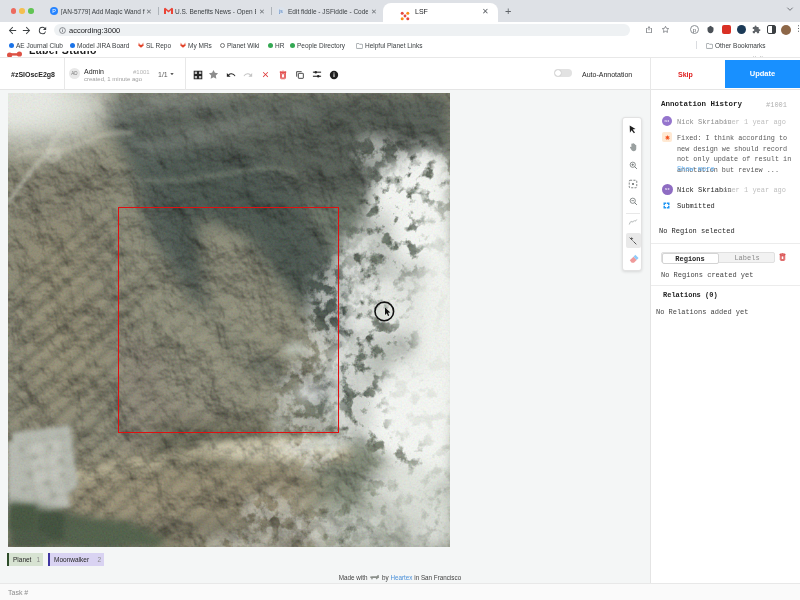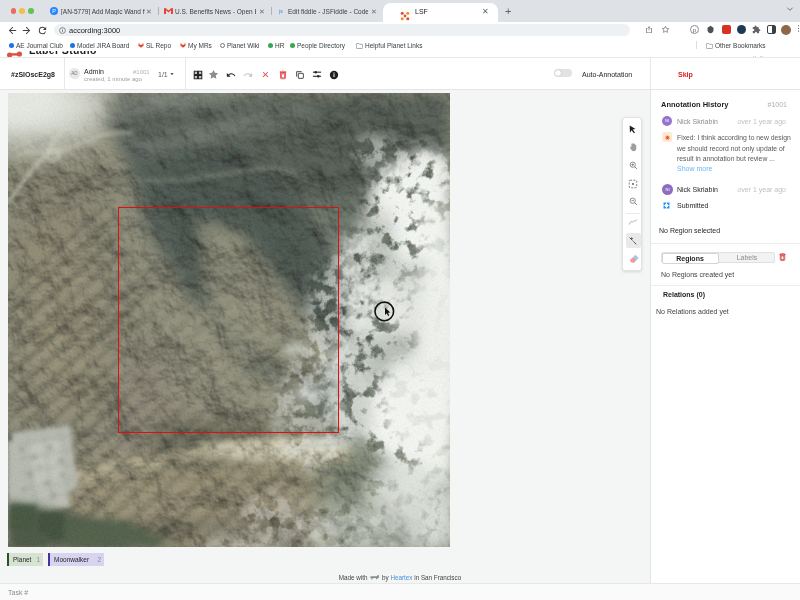--- a/index.html
+++ b/index.html
@@ -23,21 +23,21 @@
   #bookmarks { position:absolute; left:0; top:39px; width:800px; height:12px; background:#fff; font-size:6.5px; color:#3c4043; }
   .bm { position:absolute; top:2.5px; white-space:nowrap; }
   .bmdot { display:inline-block; width:5px; height:5px; border-radius:50%; vertical-align:-0.5px; margin-right:2px; }
 
   
   #lstop { position:absolute; left:0; top:51px; width:800px; height:7px; background:#fff; border-bottom:1px solid #e8e8e8; overflow:hidden; }
   #lsheader { position:absolute; left:0; top:58px; width:800px; height:32px; background:#fff; border-bottom:1px solid #e5e5e5; font-size:7px; }
   .vsep { position:absolute; top:58px; height:32px; width:1px; background:#e8e8e8; }
 
   #mainarea { position:absolute; left:0; top:90px; width:800px; height:493px; background:#f4f6f6; }
-  #sidebar { position:absolute; left:650px; top:90px; width:150px; height:493px; background:#fff; border-left:1px solid #e4e4e4; font-size:7px; color:#333; }
+  #sidebar { position:absolute; left:650px; top:90px; width:150px; height:493px; background:#fff; border-left:1px solid #e4e4e4; font-size:7px; color:#333;font-family:Liberation Mono, monospace; }
 
   #taskbar { position:absolute; left:0; top:583px; width:800px; height:17px; background:#fafafa; border-top:1px solid #e8e8e8; }
 
   #updatebtn { position:absolute; left:725px; top:60px; width:75px; height:28px; background:#1890ff; color:#fff; font-size:7.5px; font-weight:bold; text-align:center; line-height:28px; }
 </style>
 </head>
 <body>
 <div id="stage">
 
   <div id="tabbar">
@@ -569,18 +569,19 @@
     </div>
     <svg style="position:absolute; right:13px; top:162px;" width="9" height="10" viewBox="0 0 24 24">
         <path d="M6 19a2 2 0 0 0 2 2h8a2 2 0 0 0 2-2V7H6zM8.5 9h7v10h-7zM15.5 4l-1-1h-5l-1 1H5v2h14V4z" fill="none" stroke="#d32f2f" stroke-width="2"></path>
       </svg>
     <div style="position:absolute; left:10px; top:181px; color:#434343;">No Regions created yet</div>
     <div style="position:absolute; left:0px; top:195px; width:150px; height:1px; background:#ececec;"></div>
     <div style="position:absolute; left:12px; top:201px; font-weight:bold; color:#1f1f1f;">Relations (0)</div>
     <div style="position:absolute; left:5px; top:218px; color:#434343;">No Relations added yet</div>
   </div>
 
+  <div id="updatebtn">Update</div>
 
   <div id="taskbar">
     <div style="position:absolute; left:8px; top:5px; font-size:7px; color:#8c8c8c;">Task #</div>
   </div>
 
 </div>
 
 </body></html>

